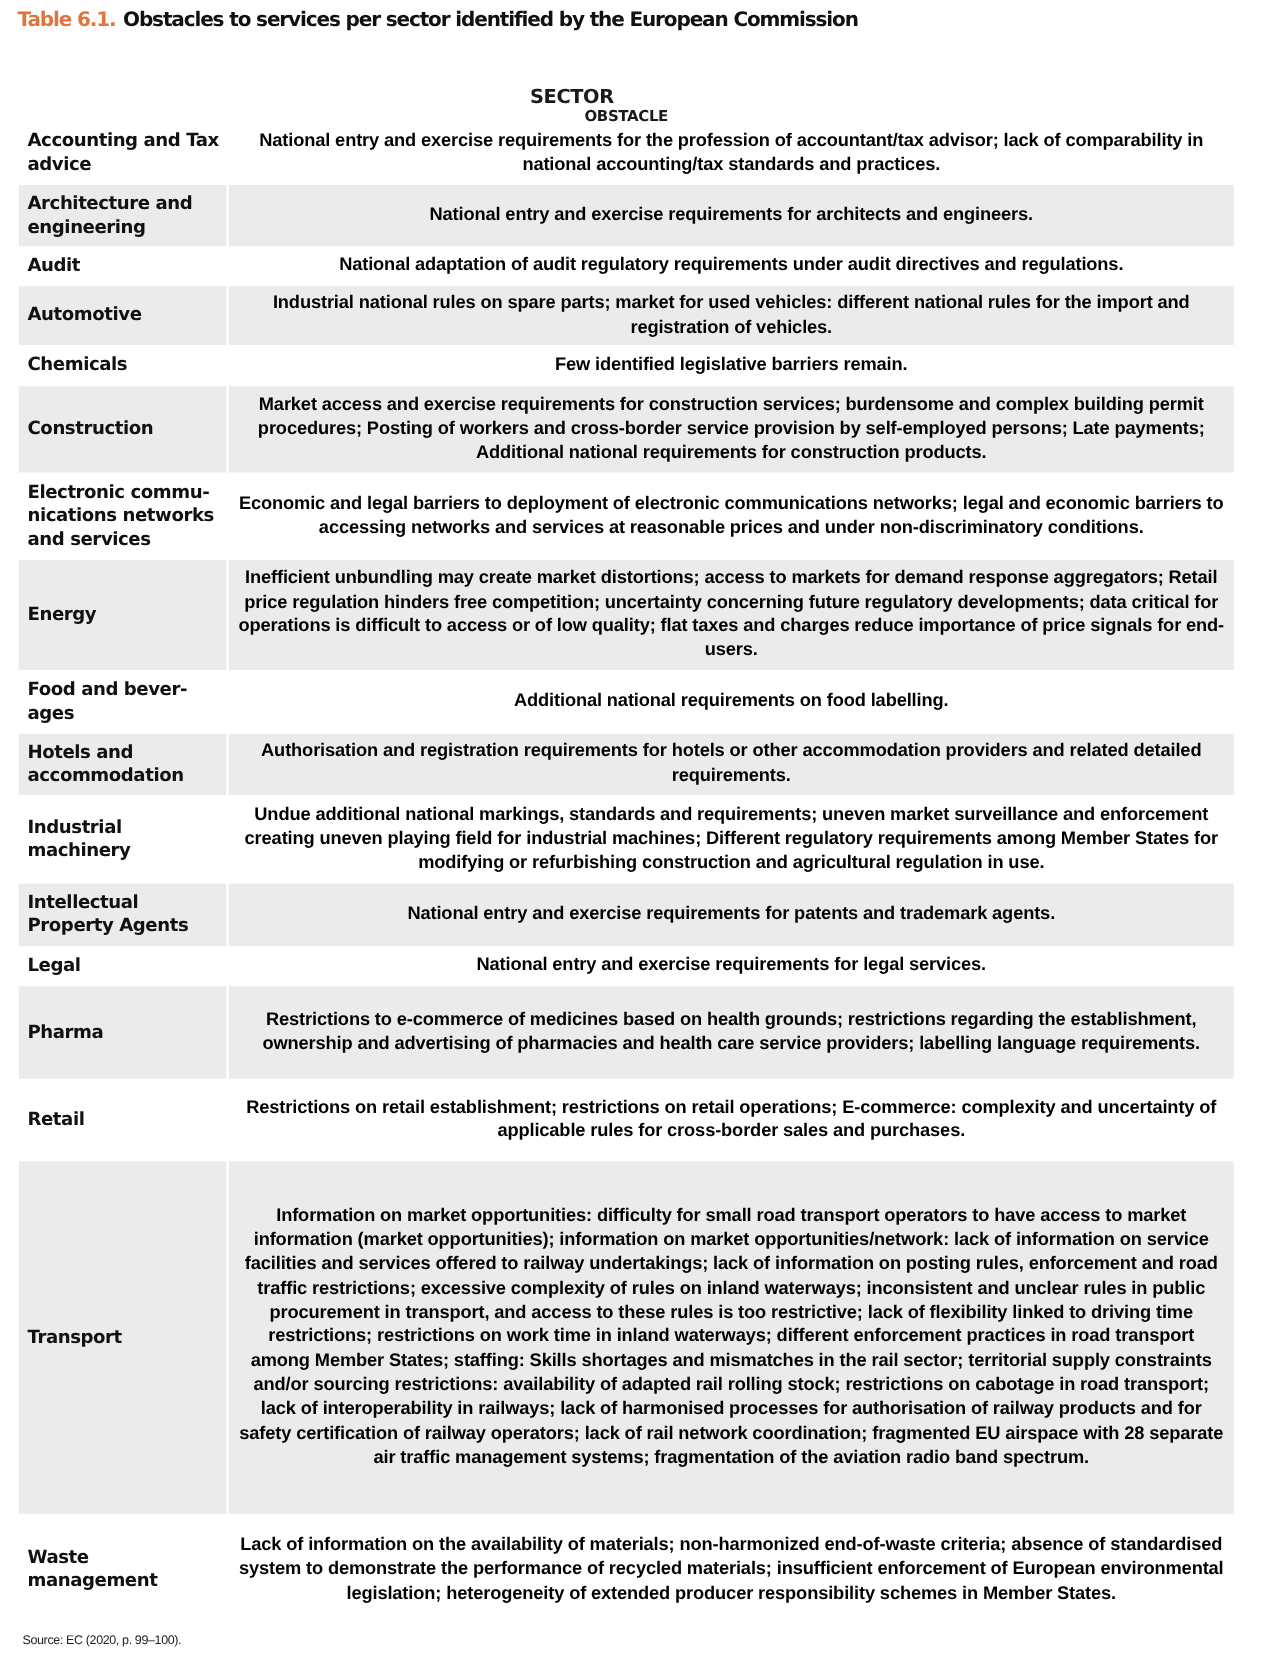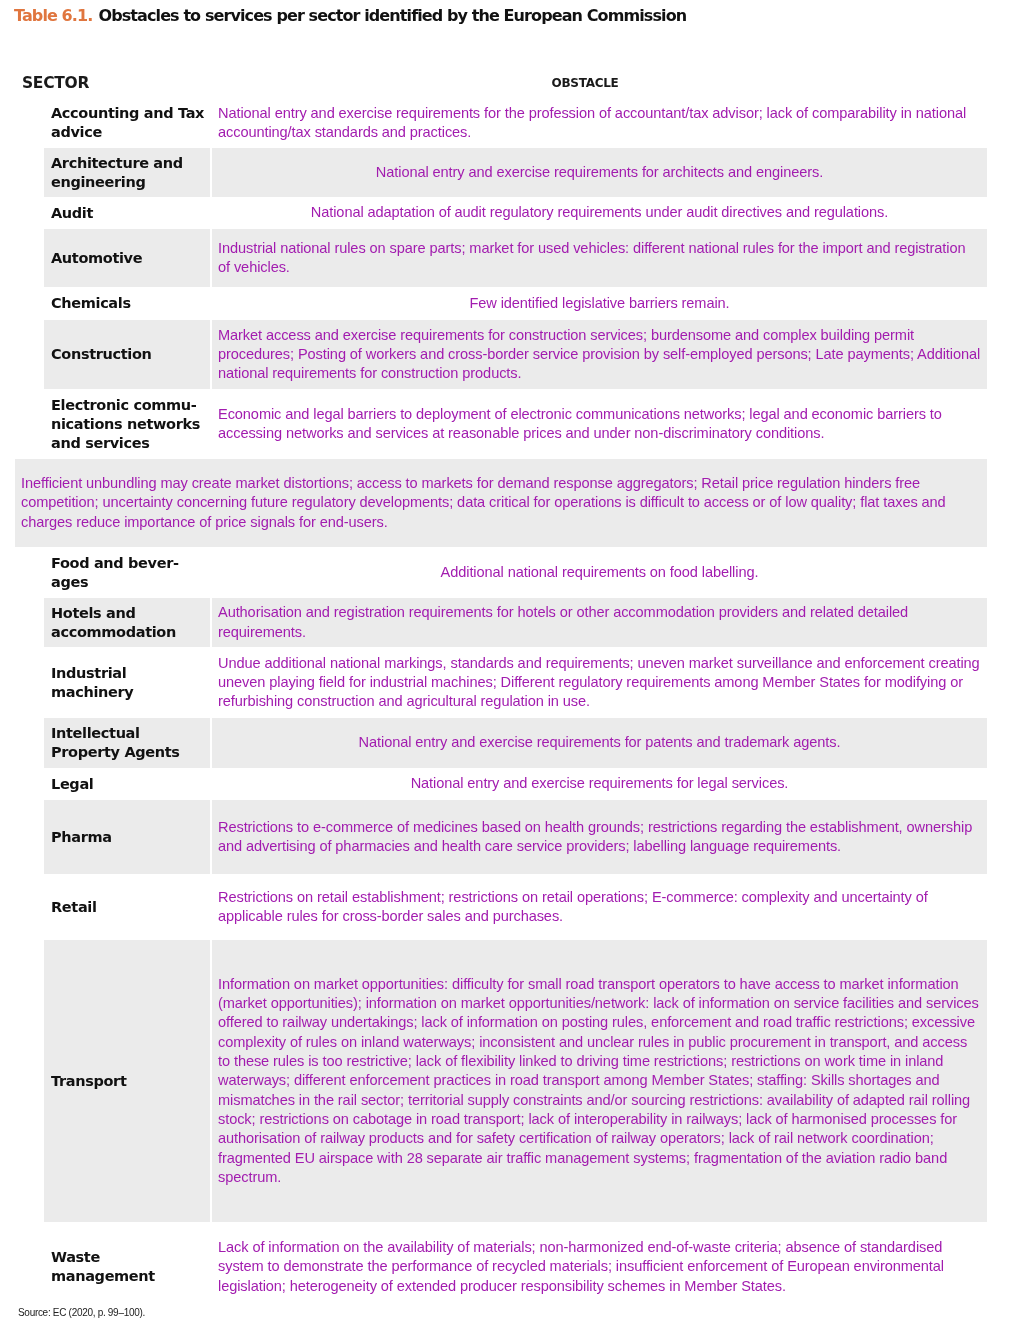--- a/index.html
+++ b/index.html
@@ -8,36 +8,36 @@
     font-family: "Liberation Sans", "DejaVu Sans", sans-serif; color: #1a1a1a;
   }
   .title {
     position: absolute; left: 14px; top: 6px;
     font-family: "DejaVu Sans", sans-serif; font-weight: bold;
     font-size: 16px; letter-spacing: -0.9px; white-space: nowrap;
   }
   .title .num { color: #e0763f; margin-right: 6px; }
   .title .txt { color: #111111; }
   .table { position: absolute; left: 15px; top: 68px; width: 972px; }
-  .hdr { display: flex; height: 30px; align-items: center; }
+  .hdr { display: flex; height: 30px; align-items: center; flex-direction: column; }
   .hdr .c1 { width: 168px; padding-left: 7px; box-sizing: border-box;
     font-family: "DejaVu Sans", sans-serif; font-weight: bold; font-size: 15.5px; letter-spacing: -0.3px; }
   .hdr .c2 { flex: 1; text-align: center;
     font-family: "DejaVu Sans", sans-serif; font-weight: bold; font-size: 12px; letter-spacing: -0.3px; }
   .row { display: flex; }
   .row .sec {
     width: 166px; margin-right: 2px; box-sizing: border-box; padding: 0 4px 0 7px;
     display: flex; align-items: center;
     font-family: "DejaVu Sans", sans-serif; font-weight: bold;
-    font-size: 14.5px; line-height: 19px; letter-spacing: -0.35px; color: #111; margin-left: 29px;
+    font-size: 14.5px; line-height: 19px; letter-spacing: -0.35px; color: #111;
   }
   .row .obs {
     flex: 1; box-sizing: border-box; padding: 0 6px;
-    display: flex; align-items: center; justify-content: center; text-align: left;
-    font-size: 14.6px; line-height: 19.3px; letter-spacing: -0.1px; color: #a21caf;
+    display: flex; align-items: center; justify-content: center; text-align: center;
+    font-size: 14.6px; line-height: 19.3px; letter-spacing: -0.1px; color: #000000; font-weight: bold;
   }
   .row.shade .sec, .row.shade .obs { background: #ebebeb; }
   .source { position: absolute; left: 18px; top: 1307px; font-size: 10px; letter-spacing: -0.3px; color: #222; }
 </style>
 </head>
 <body>
 
 <div class="title">
   <span class="num">Table 6.1.</span><span class="txt">Obstacles to services per sector identified by the European Commission</span>
 </div>
@@ -53,37 +53,38 @@
     <div class="obs">National entry and exercise requirements for the profession of accountant/tax advisor; lack of comparability in national accounting/tax standards and practices.</div>
   </div>
   <div class="row shade" style="height:49px">
     <div class="sec">Architecture and engineering</div>
     <div class="obs">National entry and exercise requirements for architects and engineers.</div>
   </div>
   <div class="row" style="height:32px">
     <div class="sec">Audit</div>
     <div class="obs">National adaptation of audit regulatory requirements under audit directives and regulations.</div>
   </div>
-  <div class="row shade" style="height:58px">
+  <div class="row shade" style="height:47px">
     <div class="sec">Automotive</div>
     <div class="obs">Industrial national rules on spare parts; market for used vehicles: different national rules for the import and registration of vehicles.</div>
   </div>
   <div class="row" style="height:33px">
     <div class="sec">Chemicals</div>
     <div class="obs">Few identified legislative barriers remain.</div>
   </div>
   <div class="row shade" style="height:69px">
     <div class="sec">Construction</div>
     <div class="obs">Market access and exercise requirements for construction services; burdensome and complex building permit procedures; Posting of workers and cross-border service provision by self-employed persons; Late payments; Additional national requirements for construction products.</div>
   </div>
   <div class="row" style="height:70px">
     <div class="sec">Electronic commu­nications networks and services</div>
     <div class="obs">Economic and legal barriers to deployment of electronic communications networks; legal and economic barriers to accessing networks and services at reasonable prices and under non-discriminatory conditions.</div>
   </div>
   <div class="row shade" style="height:88px">
+    <div class="sec">Energy</div>
     <div class="obs">Inefficient unbundling may create market distortions; access to markets for demand response aggregators; Retail price regulation hinders free competition; uncertainty concerning future regulatory developments; data critical for operations is difficult to access or of low quality; flat taxes and charges reduce importance of price signals for end-users.</div>
   </div>
   <div class="row" style="height:51px">
     <div class="sec">Food and bever­ages</div>
     <div class="obs">Additional national requirements on food labelling.</div>
   </div>
   <div class="row shade" style="height:49px">
     <div class="sec">Hotels and accommodation</div>
     <div class="obs">Authorisation and registration requirements for hotels or other accommodation providers and related detailed requirements.</div>
   </div>

